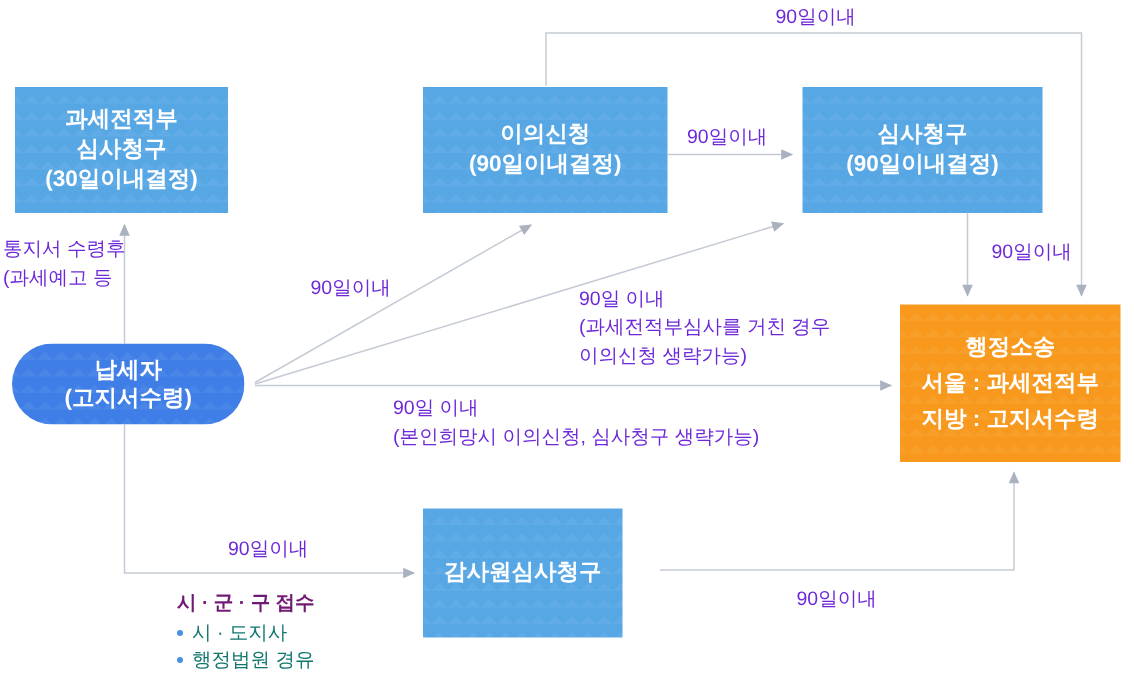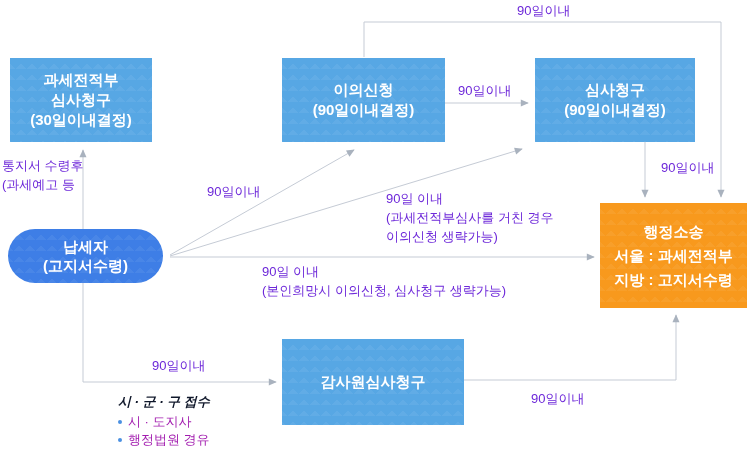--- a/index.html
+++ b/index.html
@@ -9,22 +9,22 @@
   .node{position:absolute;display:flex;flex-direction:column;justify-content:center;
         text-align:center;color:#fff;font-weight:bold;font-size:15px;line-height:20px;
         background-image:
           linear-gradient(45deg, rgba(255,255,255,.06) 25%, transparent 25.5%),
           linear-gradient(-45deg, rgba(255,255,255,.06) 25%, transparent 25.5%);
         background-size:11px 11px;}
   .box{background-color:#57A7E4;}
   .pill{background-color:#3E7EE6;border-radius:27px;line-height:19px;}
   .orange{background-color:#F8991D;line-height:24px;}
   .lbl{position:absolute;color:#6d28d9;font-size:13px;line-height:19px;white-space:nowrap;}
-  .fn-title{color:#0f172a;font-size:13px;font-weight:bold;line-height:17px;font-style:italic;}
-  .fn-item{color:#a21caf;font-size:13px;line-height:18px;display:flex;align-items:center;}
+  .fn-title{color:#701a75;font-size:13px;font-weight:bold;line-height:17px;}
+  .fn-item{color:#0f766e;font-size:13px;line-height:18px;display:flex;align-items:center;}
   .dot{display:inline-block;width:4px;height:4px;border-radius:50%;background:#4A90E2;margin-right:6px;}
 </style>
 </head>
 <body>
 
 <div class="canvas">
 
   <svg class="connectors" width="756" height="451" viewBox="0 0 756 451">
     <defs>
       <marker id="arrow" viewBox="0 0 10 10" refX="9" refY="5" markerWidth="9" markerHeight="8" orient="auto">
@@ -62,21 +62,21 @@
     <div>행정소송</div>
     <div>서울 : 과세전적부</div>
     <div>지방 : 고지서수령</div>
   </div>
 
   <div class="node pill" style="left:8px;top:229px;width:155px;height:54px;">
     <div>납세자</div>
     <div>(고지서수령)</div>
   </div>
 
-  <div class="node box" style="left:282px;top:339px;width:182px;height:86px;">
+  <div class="node box" style="left:282px;top:339px;width:133px;height:86px;">
     <div>감사원심사청구</div>
   </div>
 
   <div class="lbl" style="left:517px;top:1px;">90일이내</div>
 
   <div class="lbl" style="left:458px;top:81px;">90일이내</div>
 
   <div class="lbl" style="left:661px;top:158px;">90일이내</div>
 
   <div class="lbl" style="left:2px;top:156px;">

